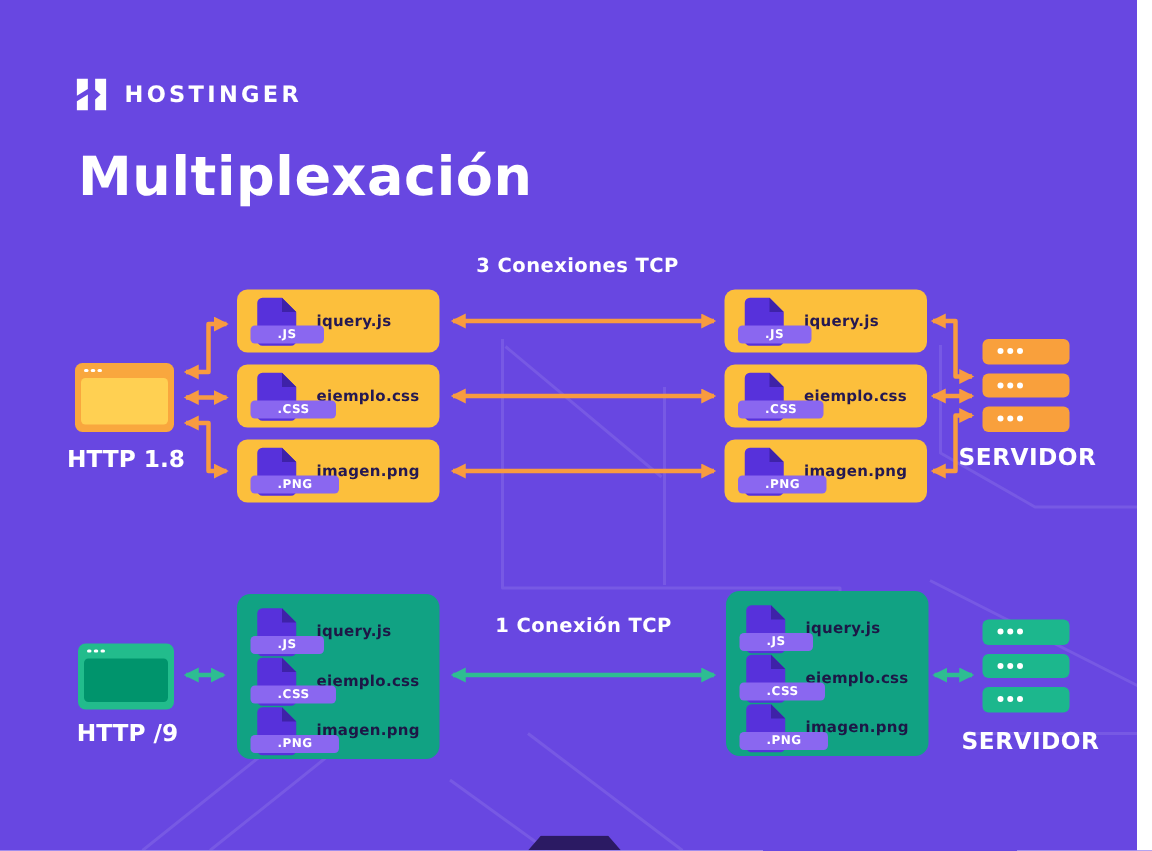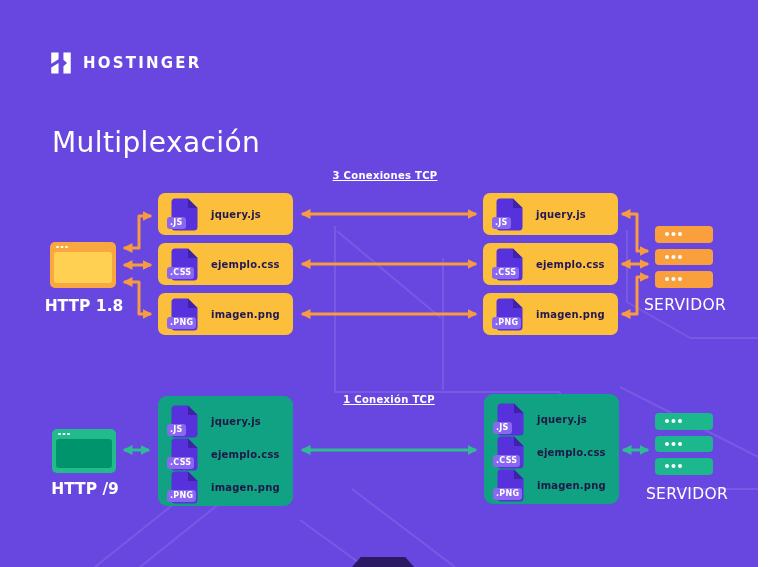--- a/index.html
+++ b/index.html
@@ -7,25 +7,25 @@
     position:relative;width:758px;height:567px;overflow:hidden;
     background:#6847E1;
     font-family:"DejaVu Sans","Liberation Sans",sans-serif;
     color:#fff;
   }
   .abs{position:absolute;}
   
   .logo-wrap{left:48px;top:50px;display:flex;align-items:center;gap:9px;}
   .brand{font-size:15px;font-weight:bold;letter-spacing:2.2px;}
   .tagline{right:54px;top:58px;font-size:13.5px;font-weight:bold;letter-spacing:0.4px;}
-  .page-title{left:52px;top:126px;font-size:28px;font-weight:normal;letter-spacing:0.4px;}
-  
-  .sec-label{font-size:10px;font-weight:bold;text-align:center;letter-spacing:0.3px;text-decoration:underline;}
+  .page-title{left:52px;top:98px;font-size:36px;font-weight:bold;letter-spacing:0.4px;}
+  
+  .sec-label{font-size:13px;font-weight:bold;text-align:center;letter-spacing:0.3px;}
   .lbl-3con{left:285px;top:170px;width:200px;}
-  .lbl-1con{left:300px;top:394px;width:178px;}
+  .lbl-1con{left:300px;top:410px;width:178px;}
   
   .client{border-radius:5px;display:flex;flex-direction:column;}
   .client .win-head{height:10px;display:flex;align-items:center;padding-left:6px;}
   .win-dots{width:2.5px;height:2.5px;border-radius:50%;background:#fff;
     box-shadow:4.5px 0 0 #fff,9px 0 0 #fff;}
   .client .win-body{flex:1;margin:0 4px 5px 4px;border-radius:3px;}
   .client1{left:50px;top:242px;width:66px;height:46px;background:#F9A73E;}
   .client1 .win-body{background:#FFD052;}
   .client2{left:52px;top:429px;width:64px;height:44px;background:#22BC8C;}
   .client2 .win-body{background:#00946C;}
@@ -35,38 +35,38 @@
   
   .card{width:135px;height:42px;background:#FCBF3C;border-radius:7px;
     display:flex;align-items:center;padding-left:13px;gap:13px;box-sizing:border-box;}
   .c-l1{left:158px;top:193px;} .c-l2{left:158px;top:243px;} .c-l3{left:158px;top:293px;}
   .c-r1{left:483px;top:193px;} .c-r2{left:483px;top:243px;} .c-r3{left:483px;top:293px;}
   .file-name{font-size:10px;font-weight:600;color:#241852;letter-spacing:0.2px;white-space:nowrap;}
   
   .file-icon{position:relative;width:27px;height:33px;flex:0 0 27px;}
   .file-icon svg{position:absolute;left:0;top:0;}
   .badge{position:absolute;left:-4px;bottom:2px;background:#8A67F0;color:#fff;
-    font-size:8px;font-weight:bold;line-height:1;padding:2px 3px;border-radius:3px;
+    font-size:8px;font-weight:bold;line-height:1;padding:2px 18px;border-radius:3px;
     letter-spacing:0.3px;}
   
   .green-box{width:135px;height:110px;background:#11A283;border-radius:9px;
     display:flex;flex-direction:column;justify-content:space-between;
     padding:9px 8px 9px 13px;box-sizing:border-box;}
   .g-l{left:158px;top:396px;} .g-r{left:484px;top:394px;}
   .g-row{display:flex;align-items:center;gap:13px;}
   .green-box .file-name{color:#1D1746;}
   
   .server{display:flex;flex-direction:column;gap:6px;}
   .server1{left:655px;top:226px;} .server2{left:655px;top:413px;}
   .bar{width:58px;height:16.5px;border-radius:4px;display:flex;align-items:center;
     padding-left:10px;box-sizing:border-box;}
   .server1 .bar{background:#F9A03C;} .server2 .bar{background:#1CB78D;}
   .srv-dots{width:4px;height:4px;border-radius:50%;background:#fff;
     box-shadow:6.5px 0 0 #fff,13px 0 0 #fff;}
-  .server-label{font-size:15.5px;font-weight:normal;text-align:center;letter-spacing:0.3px;}
+  .server-label{font-size:15.5px;font-weight:bold;text-align:center;letter-spacing:0.3px;}
   .lbl-srv1{left:629px;top:296px;width:112px;}
   .lbl-srv2{left:631px;top:485px;width:112px;}
   
   .pattern,.arrows{left:0;top:0;pointer-events:none;}
   .bottom-notch{bottom:0;left:352px;width:62px;height:10px;background:#2B1A63;
     clip-path:polygon(14% 0,86% 0,100% 100%,0 100%);}
 </style>
 </head>
 <body>
 

